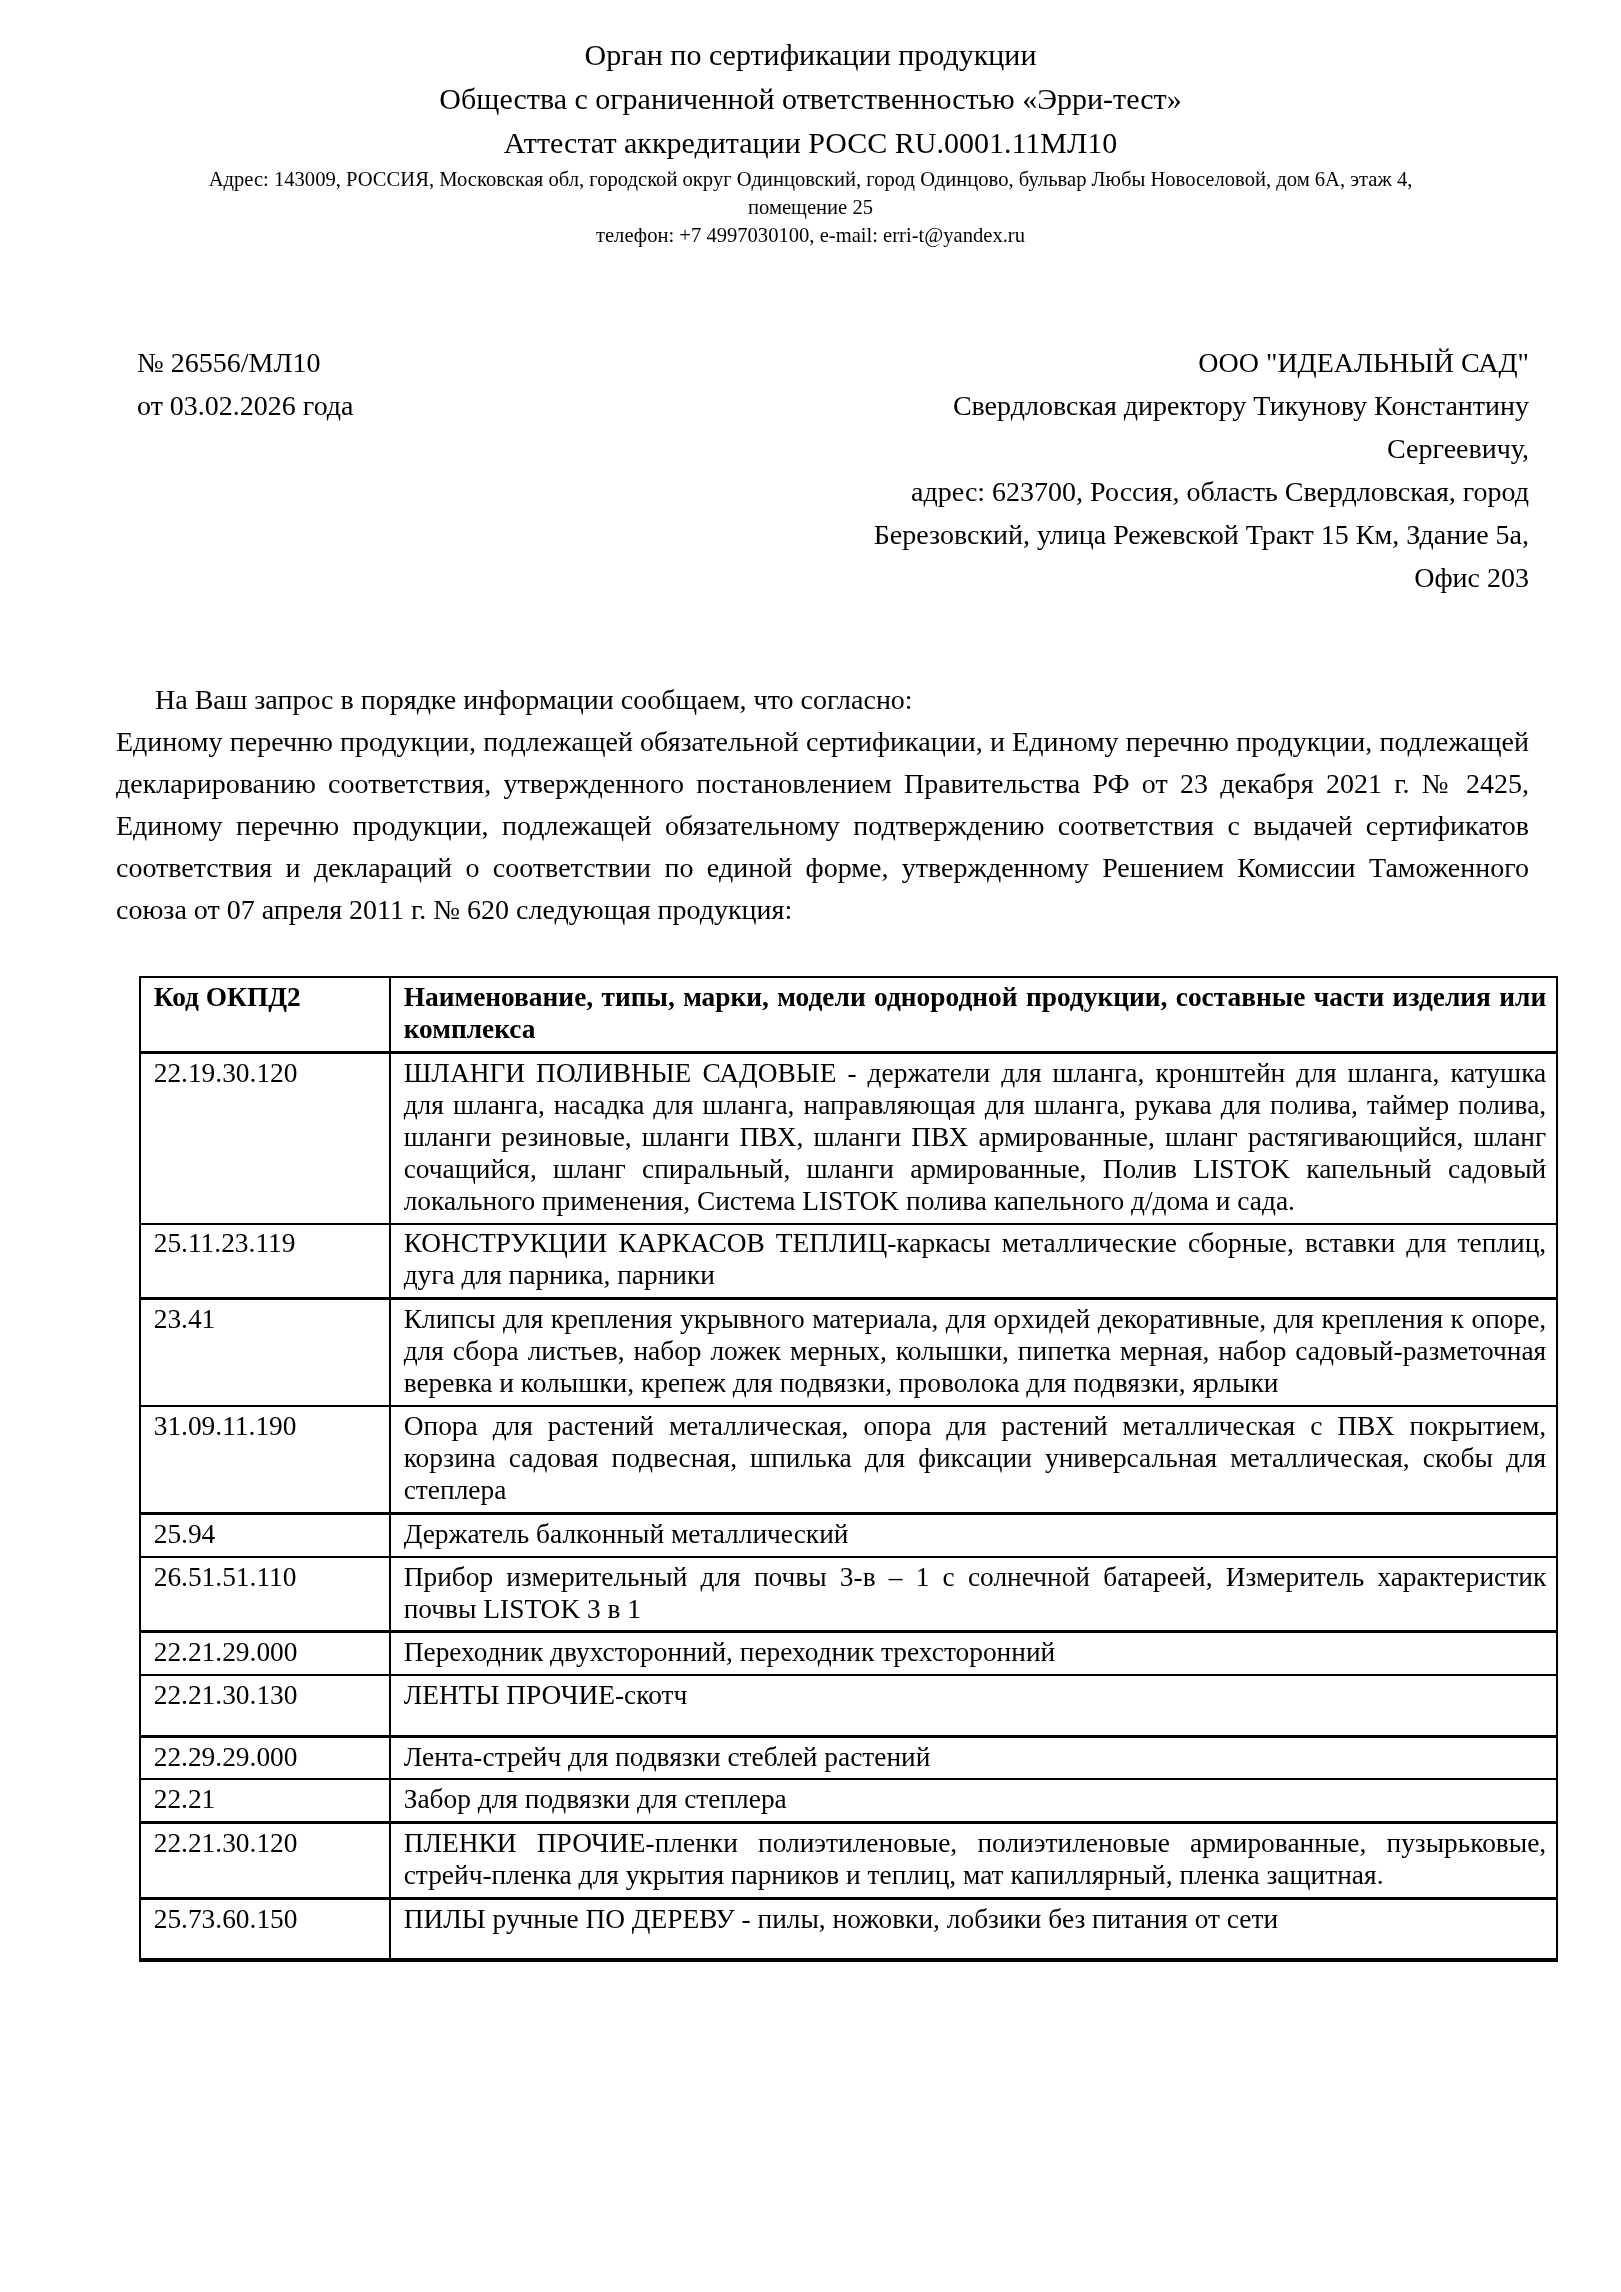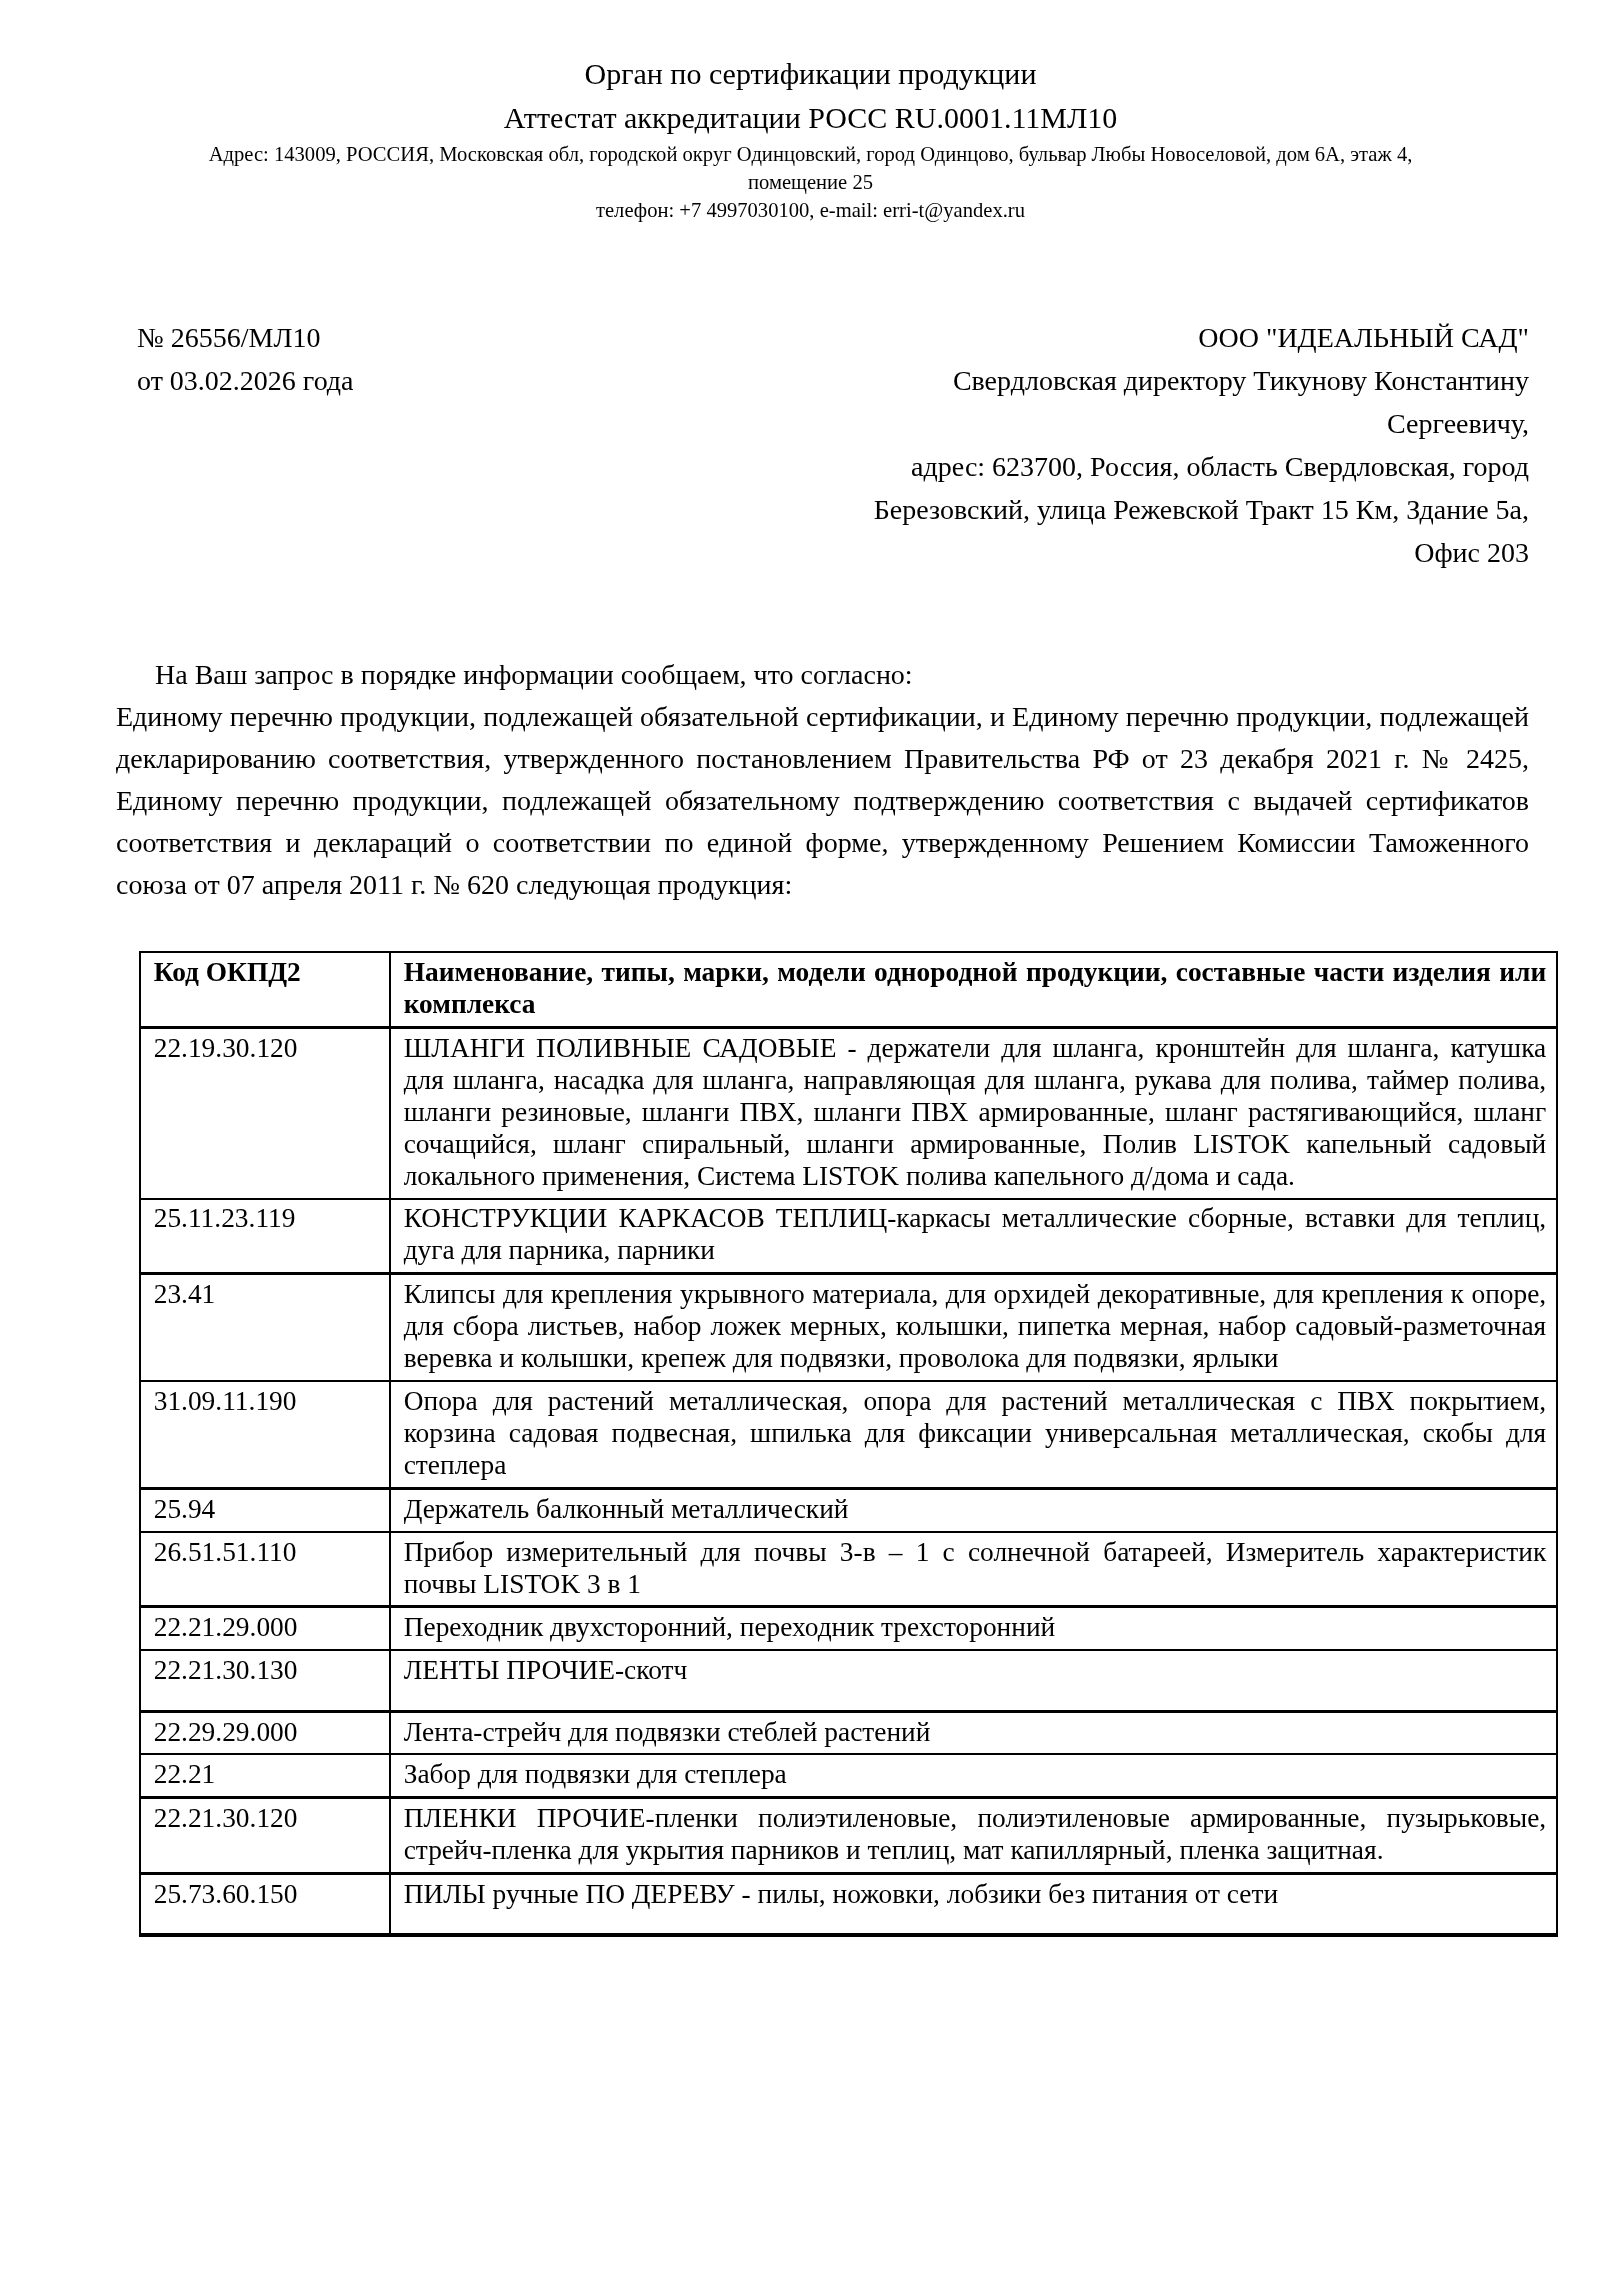--- a/index.html
+++ b/index.html
@@ -11,21 +11,21 @@
   }
   .page {
     position: relative;
     width: 1621px;
     height: 2293px;
     background: #ffffff;
     overflow: hidden;
   }
   
   .org-header {
-    padding-top: 52px;
+    padding-top: 33px;
     text-align: center;
   }
   .org-line {
     font-size: 30px;
     line-height: 44px;
   }
   .org-small {
     font-size: 20.6px;
     line-height: 28px;
   }
@@ -86,20 +86,21 @@
   tr.thick { border-bottom: 3.9px solid #000; }
   tr.tall td { padding-bottom: 23.5px; }
 </style>
 </head>
 <body>
 
 <div class="page">
 
   <header class="org-header">
     <div class="org-line">Орган по сертификации продукции</div>
+    <div class="org-line">Общества с ограниченной ответственностью «Эрри-тест»</div>
     <div class="org-line">Аттестат аккредитации РОСС RU.0001.11МЛ10</div>
     <div class="org-small">Адрес: 143009, РОССИЯ, Московская обл, городской округ Одинцовский, город Одинцово, бульвар Любы Новоселовой, дом 6А, этаж 4,</div>
     <div class="org-small">помещение 25</div>
     <div class="org-small">телефон: +7 4997030100, e-mail: erri-t@yandex.ru</div>
   </header>
 
   <section class="ref-section">
     <div class="ref-block">
       <div>№ 26556/МЛ10</div>
       <div>от 03.02.2026 года</div>

